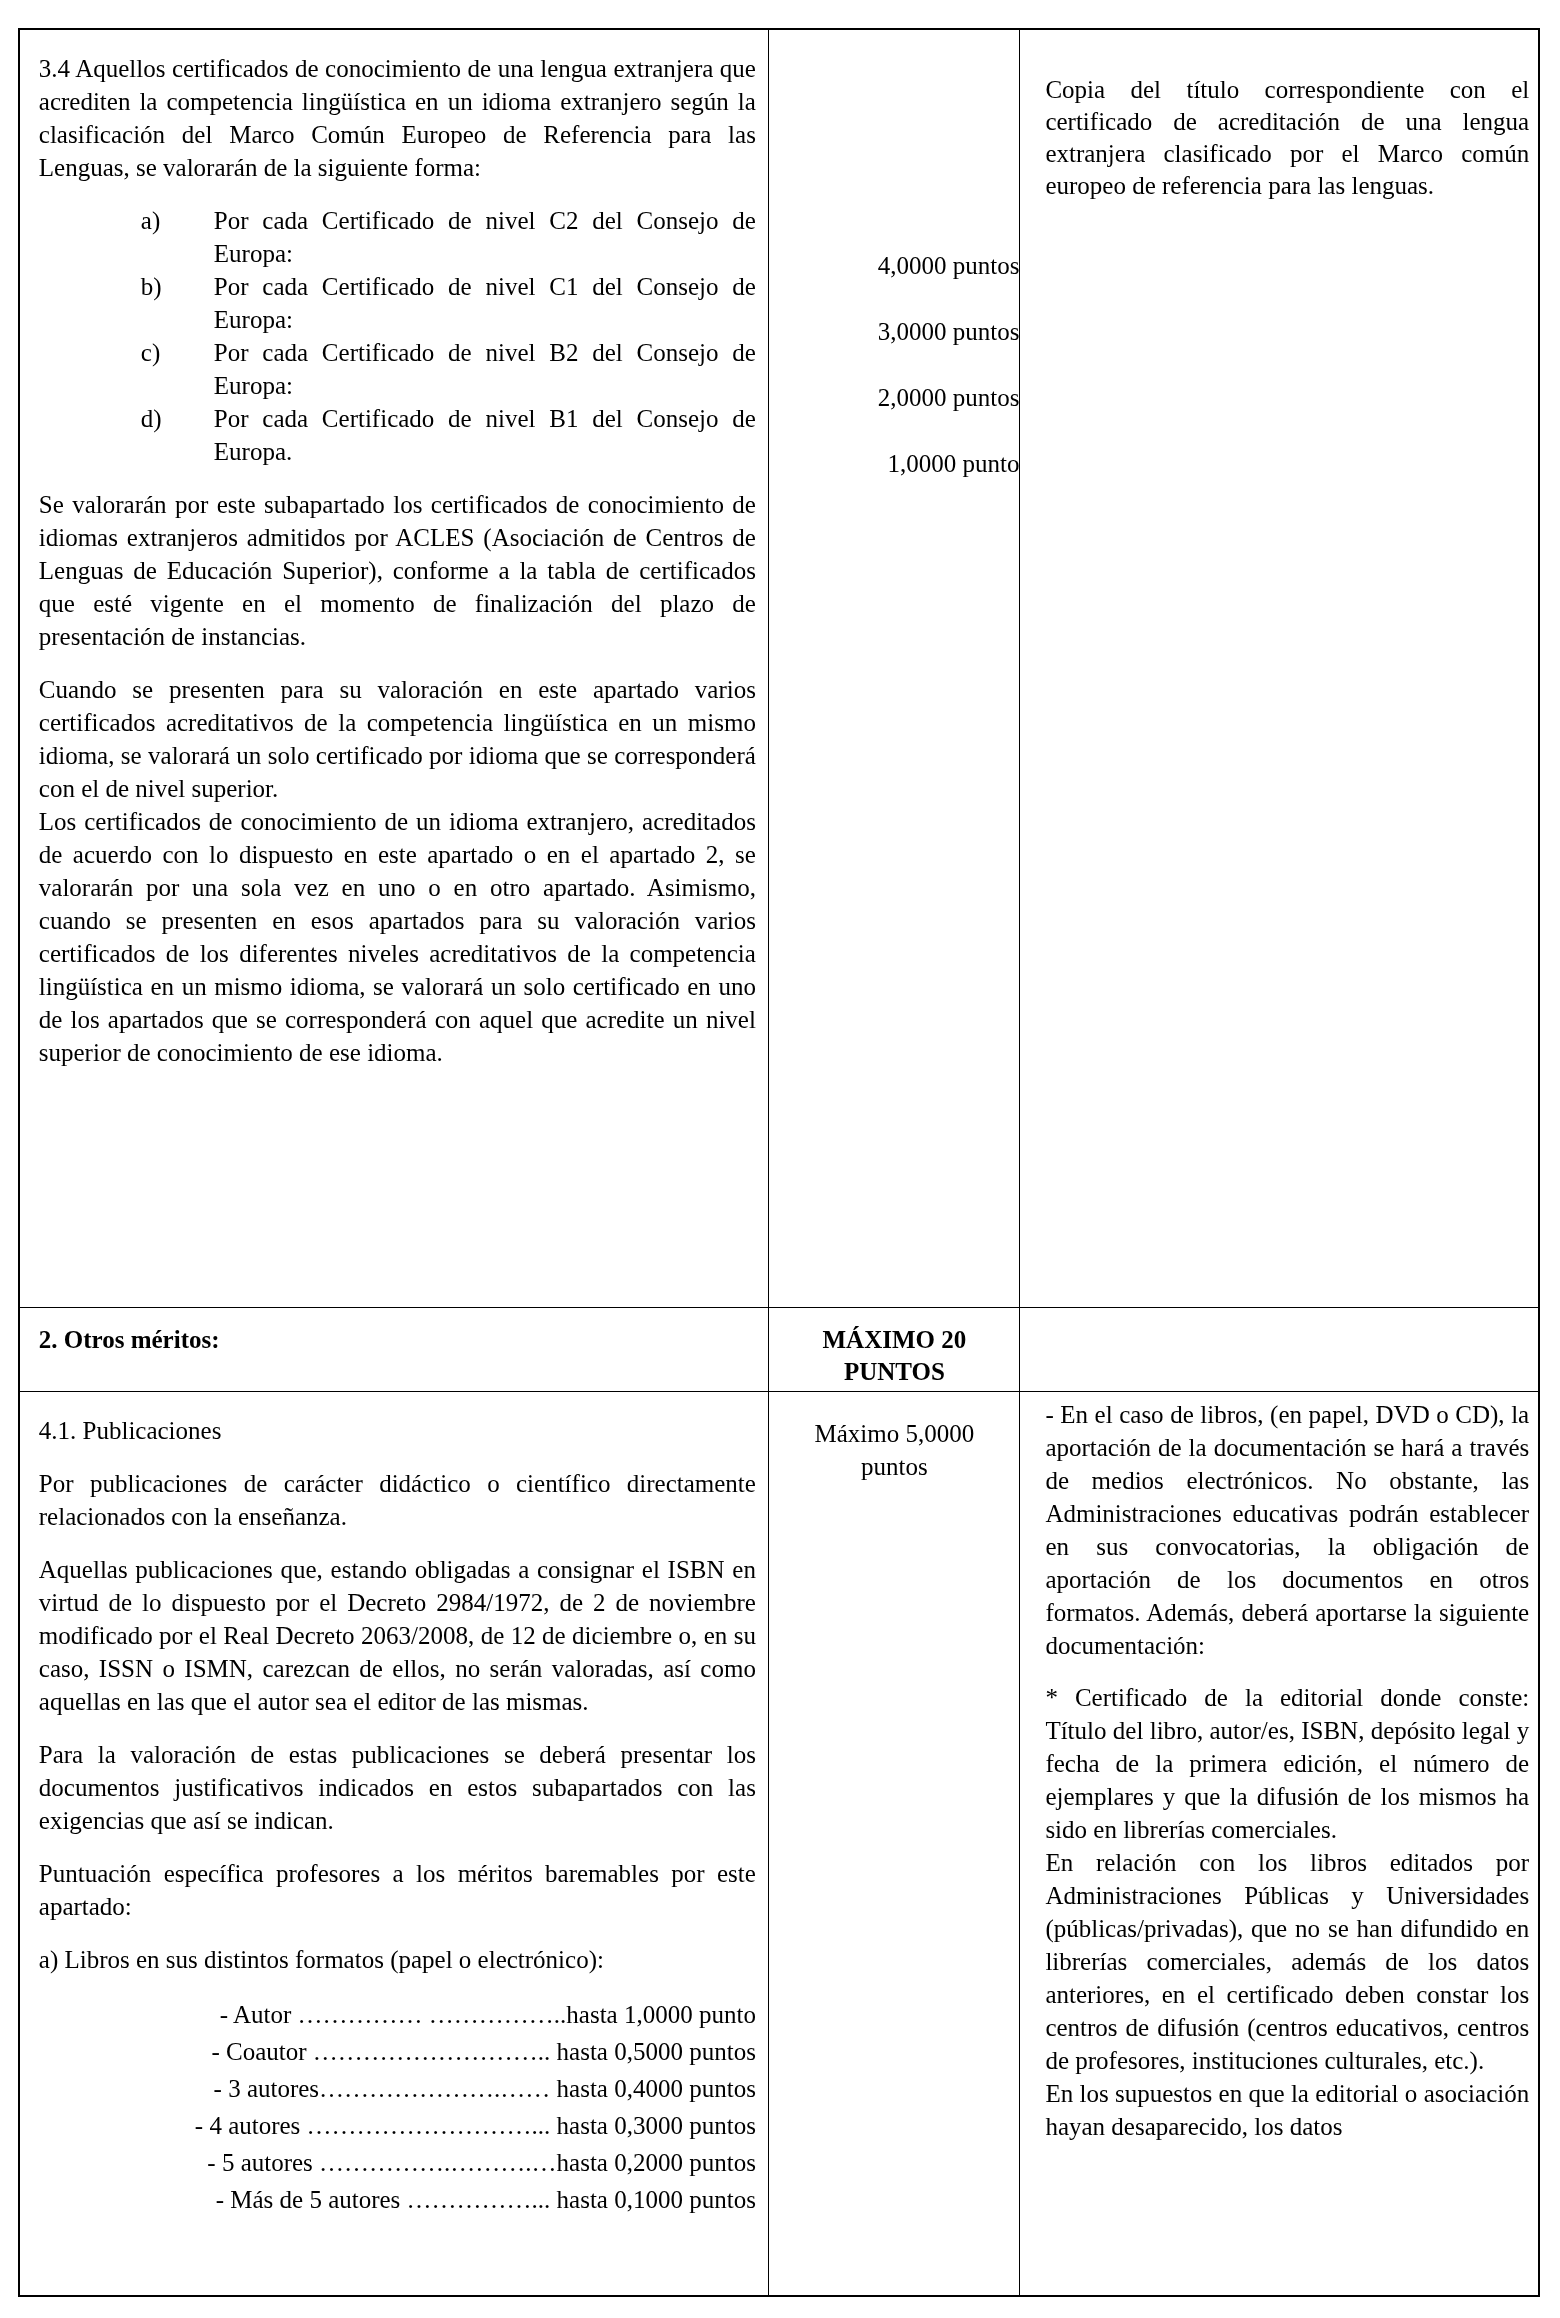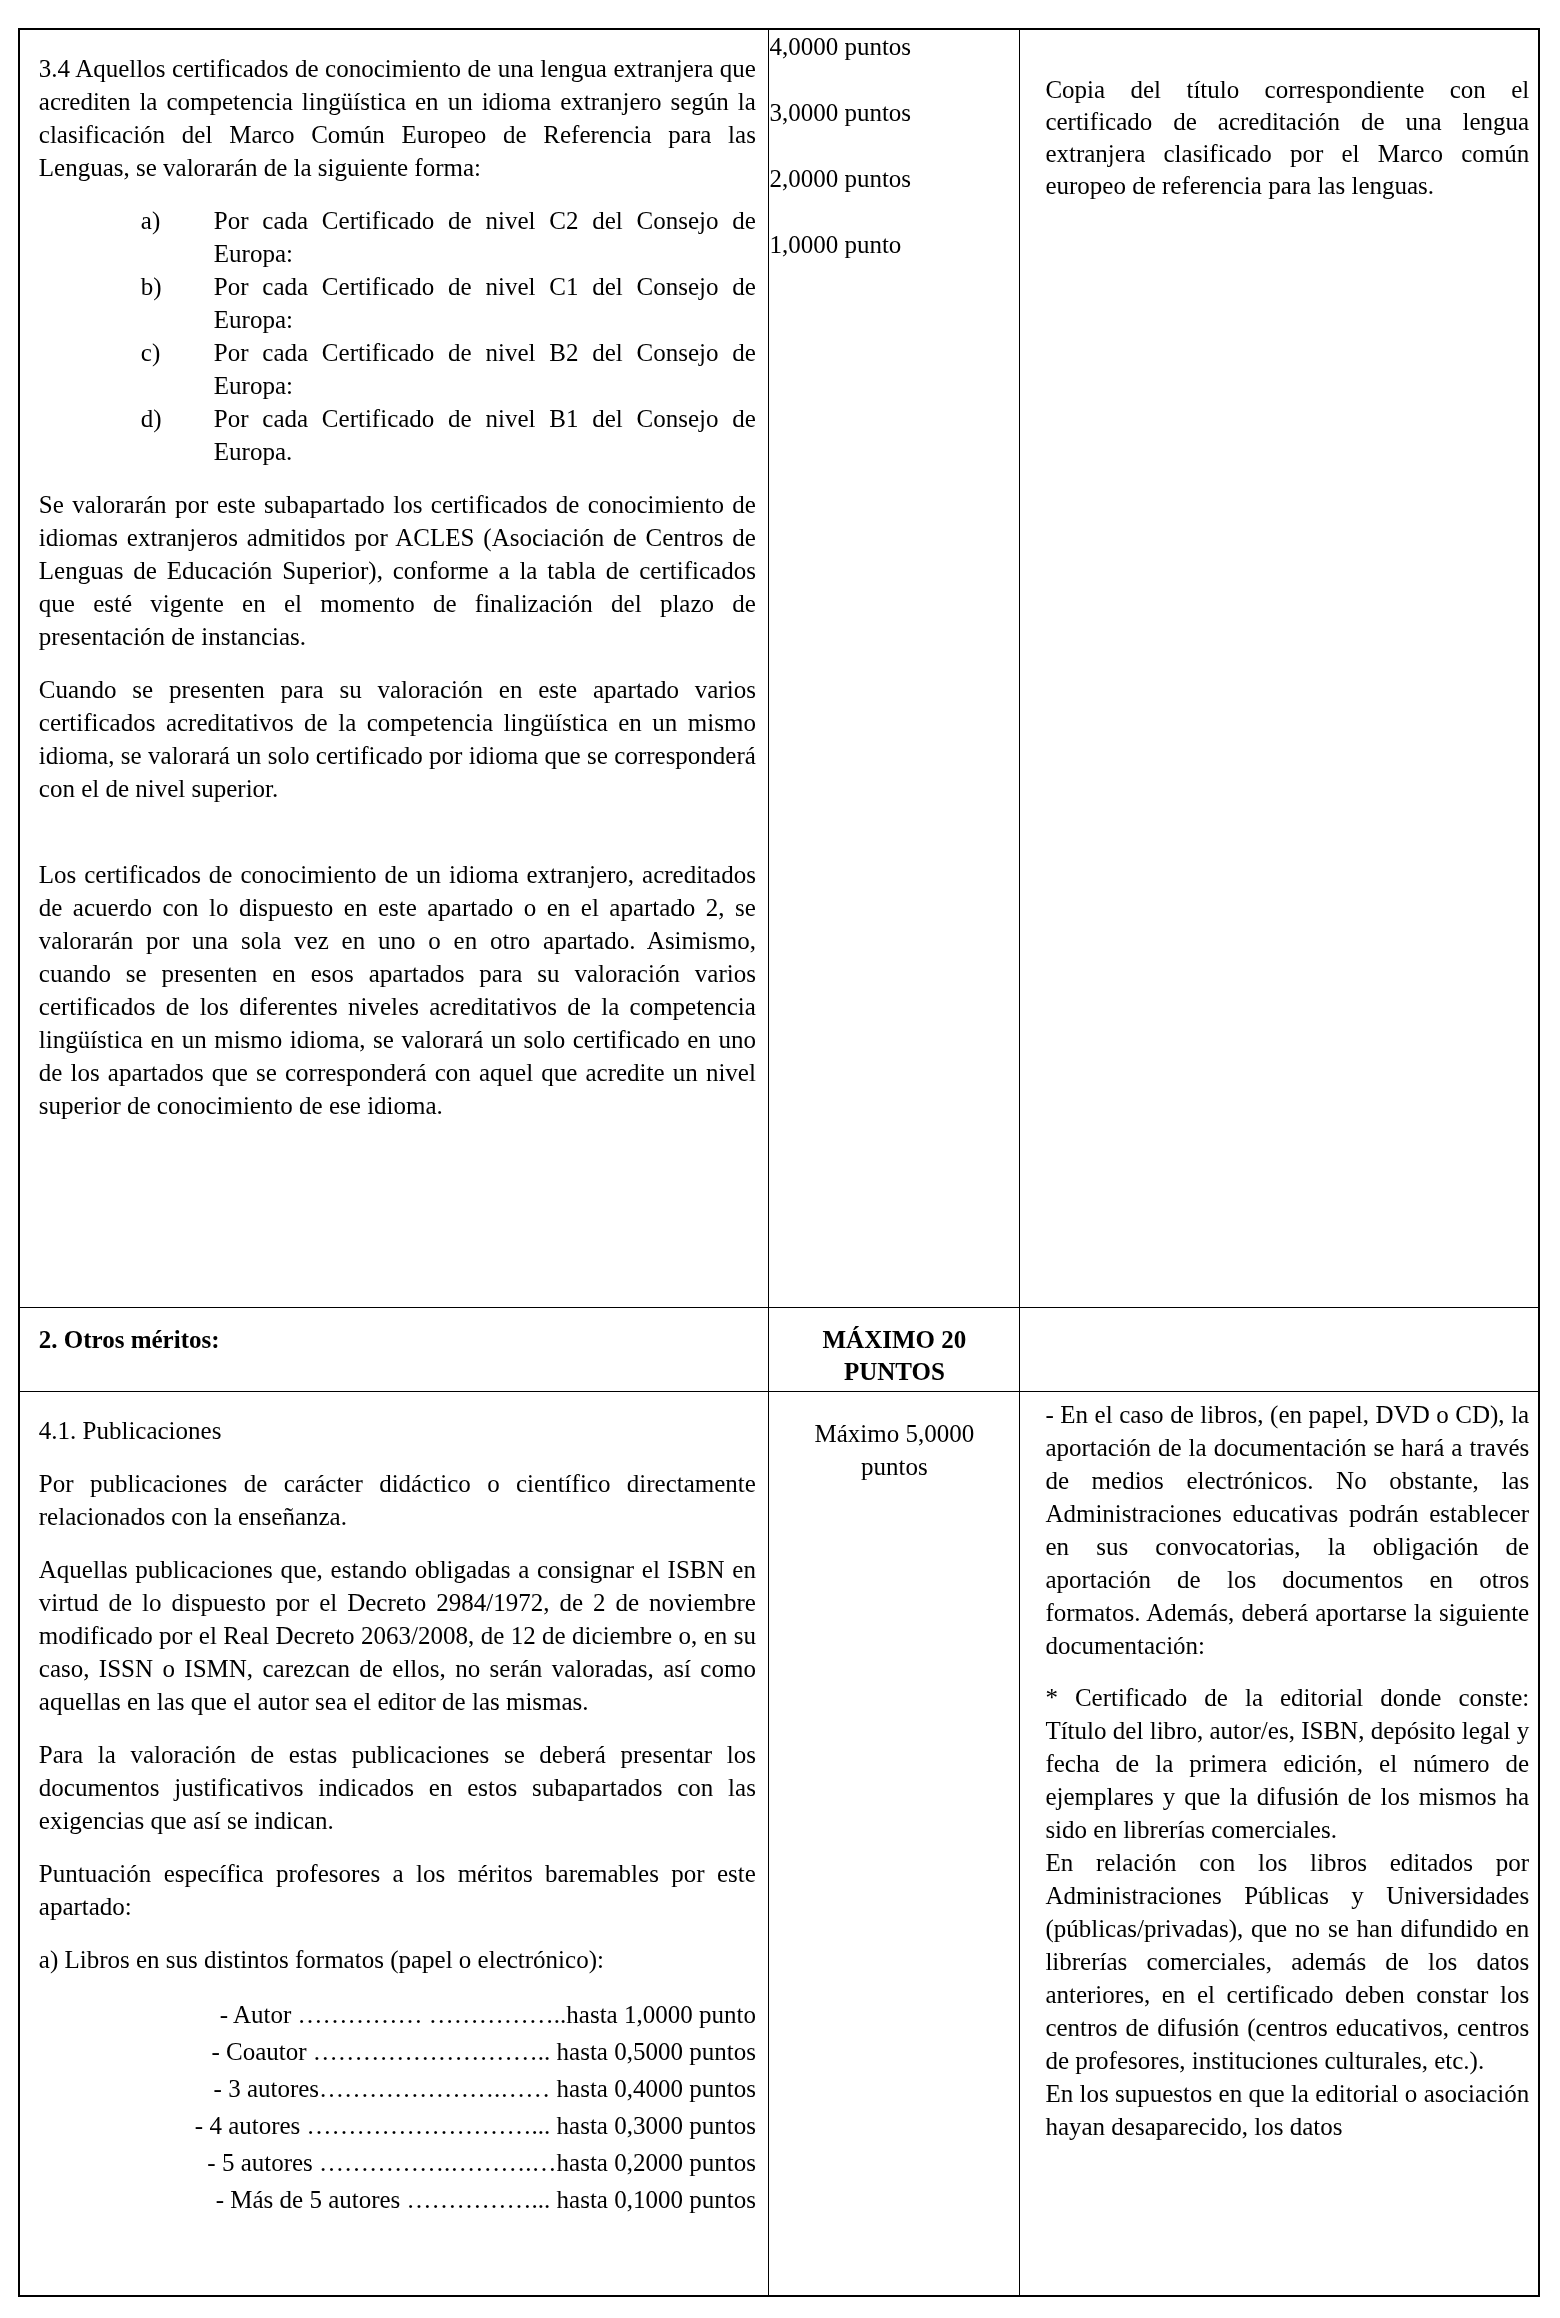--- a/index.html
+++ b/index.html
@@ -13,29 +13,29 @@
     display:grid;
     grid-template-columns:749px 251px 1fr;
     grid-template-rows:1278px 84px 1fr;
   }
   .cell{box-sizing:border-box;overflow:hidden;font-size:25px;line-height:33px;}
   .bR{border-right:1.7px solid #000;}
   .bB{border-bottom:1.7px solid #000;}
   .just{text-align:justify;text-justify:inter-word;}
   p{margin:0;}
   .c11{padding:22px 12.5px 0 18.4px;}
-  .c12{text-align:left;}
+  .c12{padding-top:219px;text-align:right;}
   .c13{padding:44px 9.2px 0 25px;line-height:32px;}
   .c21{padding:15px 12.5px 0 18.4px;font-weight:bold;}
   .c22{padding-top:16.7px;text-align:center;font-weight:bold;line-height:32px;}
   .c31{padding:22px 12.5px 0 18.4px;}
   .c32{padding-top:25px;text-align:center;}
   .c33{padding:6.7px 9.2px 0 25px;line-height:33px;}
   .mt{margin-top:20px;}
-  .mtL{margin-top:53px;}
+  .mtL{}
   .mtS{margin-top:18.4px;}
   .list{margin-top:20px;}
   .li{position:relative;padding-left:175px;text-align:justify;}
   .li .mk{position:absolute;left:102px;top:0;}
   .pt{margin-bottom:33px;white-space:nowrap;}
   .tariffs{margin-top:20px;line-height:37px;}
   .tariff{white-space:nowrap;text-align:right;}
 </style>
 </head>
 <body>

